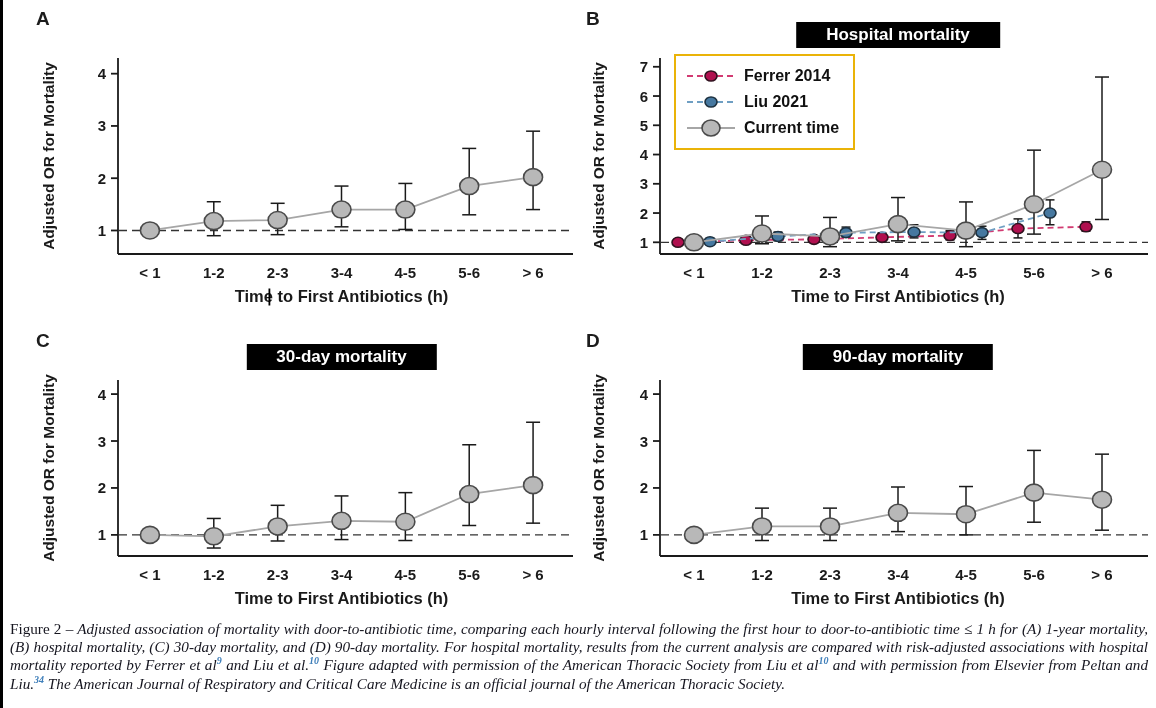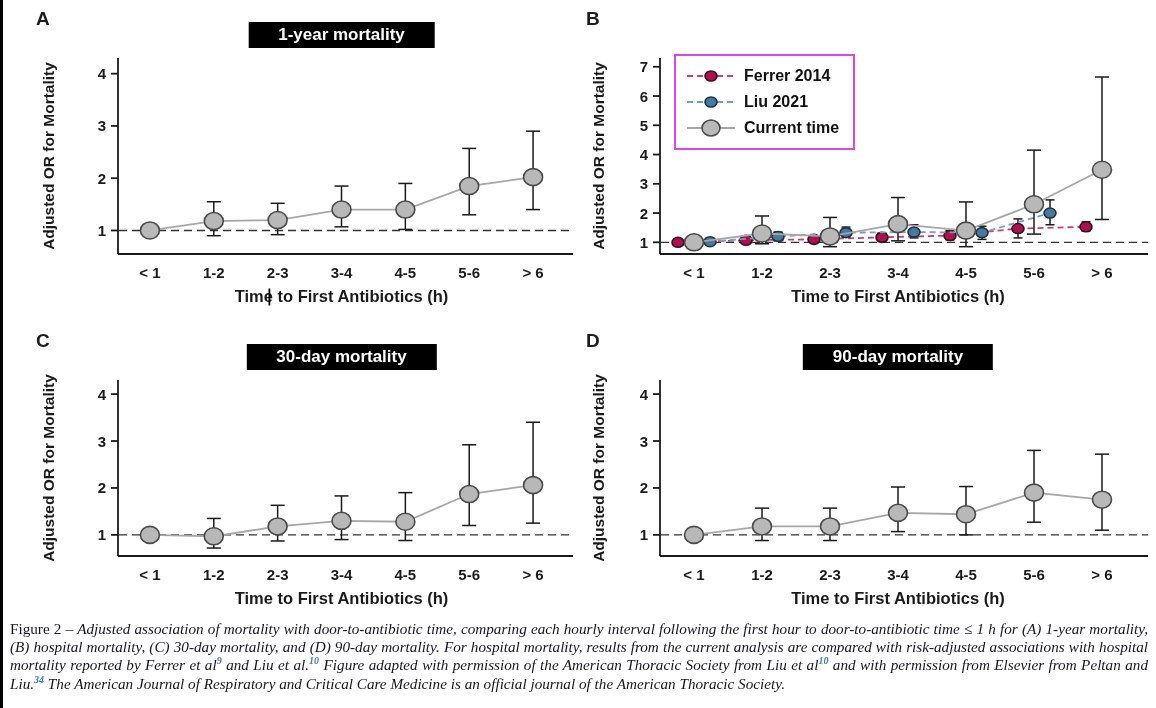--- a/index.html
+++ b/index.html
@@ -17,21 +17,21 @@
     position:absolute; top:16px; transform:translateX(-50%);
     background:#000; color:#fff; font-size:17px; font-weight:bold;
     padding:3px 30px; white-space:nowrap;
   }
   .chart { position:absolute; left:0; }
   .chart text { font-family:"Liberation Sans", sans-serif; font-weight:bold; fill:#1a1a1a; }
   .chart .ytick-label, .chart .xtick-label { font-size:15px; }
   .chart .xaxis-label { font-size:16.5px; }
   .chart .yaxis-label { font-size:15.5px; }
   .legend {
-    position:absolute; background:#fff; border:2px solid #d946ef;
+    position:absolute; background:#fff; border:2px solid #eab308;
     padding:7px 14px 7px 10px; z-index:5;
   }
   .legend-row { display:flex; align-items:center; height:26px; }
   .legend-label { font-size:16px; font-weight:bold; color:#111; margin-left:8px; white-space:nowrap; }
   .caption {
     position:absolute; left:10px; top:620px; width:1138px;
     font-family:"Liberation Serif", serif; font-size:15.2px; line-height:1.16;
     color:#15151f; font-weight:bold; text-align:justify;
   }
   .seg-bold { font-style:normal; font-weight:normal; }
@@ -39,21 +39,20 @@
   sup.seg-sup { color:#3f7fba; font-size:10px; font-style:italic; font-weight:bold; }
 </style>
 </head>
 <body>
 
 <div class="figure">
   <div class="left-border"></div>
 
   <div class="panel" id="panel-0" style="left:30px; top:6px; width:545px; height:308px;">
     <div class="panel-letter">A</div>
-    <div class="panel-title" style="left: 311.5px;">1-year mortality</div>
     <svg class="chart" id="chart-0" width="545" height="272" viewBox="0 0 545 272" style="top: 36px;">
         <line x1="89" y1="188.48000000000002" x2="543" y2="188.48000000000002" stroke="#333" stroke-width="1.3" stroke-dasharray="8,5"></line>
         <line x1="88" y1="16" x2="88" y2="212" stroke="#1a1a1a" stroke-width="1.8"></line>
         <line x1="88" y1="212" x2="543" y2="212" stroke="#1a1a1a" stroke-width="1.8"></line>
         <line x1="81" y1="188.48000000000002" x2="88" y2="188.48000000000002" stroke="#1a1a1a" stroke-width="1.8"></line>
         <text x="76" y="193.98000000000002" text-anchor="end" class="ytick-label">1</text>
         <line x1="81" y1="136.21333333333334" x2="88" y2="136.21333333333334" stroke="#1a1a1a" stroke-width="1.8"></line>
         <text x="76" y="141.71333333333334" text-anchor="end" class="ytick-label">2</text>
         <line x1="81" y1="83.94666666666666" x2="88" y2="83.94666666666666" stroke="#1a1a1a" stroke-width="1.8"></line>
         <text x="76" y="89.44666666666666" text-anchor="end" class="ytick-label">3</text>
@@ -95,20 +94,21 @@
           <ellipse cx="311.5" cy="167.57333333333332" rx="9.5" ry="8.5" fill="#b8b8b8" stroke="#4a4a4a" stroke-width="1.6"></ellipse>
           <ellipse cx="375.35714285714283" cy="167.57333333333332" rx="9.5" ry="8.5" fill="#b8b8b8" stroke="#4a4a4a" stroke-width="1.6"></ellipse>
           <ellipse cx="439.2142857142857" cy="144.05333333333334" rx="9.5" ry="8.5" fill="#b8b8b8" stroke="#4a4a4a" stroke-width="1.6"></ellipse>
           <ellipse cx="503.07142857142856" cy="135.168" rx="9.5" ry="8.5" fill="#b8b8b8" stroke="#4a4a4a" stroke-width="1.6"></ellipse>
         </g>
       </svg>
   </div>
 
   <div class="panel" id="panel-1" style="left:580px; top:6px; width:570px; height:308px;">
     <div class="panel-letter">B</div>
+    <div class="panel-title" style="left: 318px;">Hospital mortality</div>
     <svg class="chart" id="chart-1" width="570" height="272" viewBox="0 0 570 272" style="top: 36px;">
         <line x1="81" y1="200.29850746268656" x2="568" y2="200.29850746268656" stroke="#333" stroke-width="1.3" stroke-dasharray="8,5"></line>
         <line x1="80" y1="16" x2="80" y2="212" stroke="#1a1a1a" stroke-width="1.8"></line>
         <line x1="80" y1="212" x2="568" y2="212" stroke="#1a1a1a" stroke-width="1.8"></line>
         <line x1="73" y1="200.29850746268656" x2="80" y2="200.29850746268656" stroke="#1a1a1a" stroke-width="1.8"></line>
         <text x="68" y="205.79850746268656" text-anchor="end" class="ytick-label">1</text>
         <line x1="73" y1="171.044776119403" x2="80" y2="171.044776119403" stroke="#1a1a1a" stroke-width="1.8"></line>
         <text x="68" y="176.544776119403" text-anchor="end" class="ytick-label">2</text>
         <line x1="73" y1="141.7910447761194" x2="80" y2="141.7910447761194" stroke="#1a1a1a" stroke-width="1.8"></line>
         <text x="68" y="147.2910447761194" text-anchor="end" class="ytick-label">3</text>

